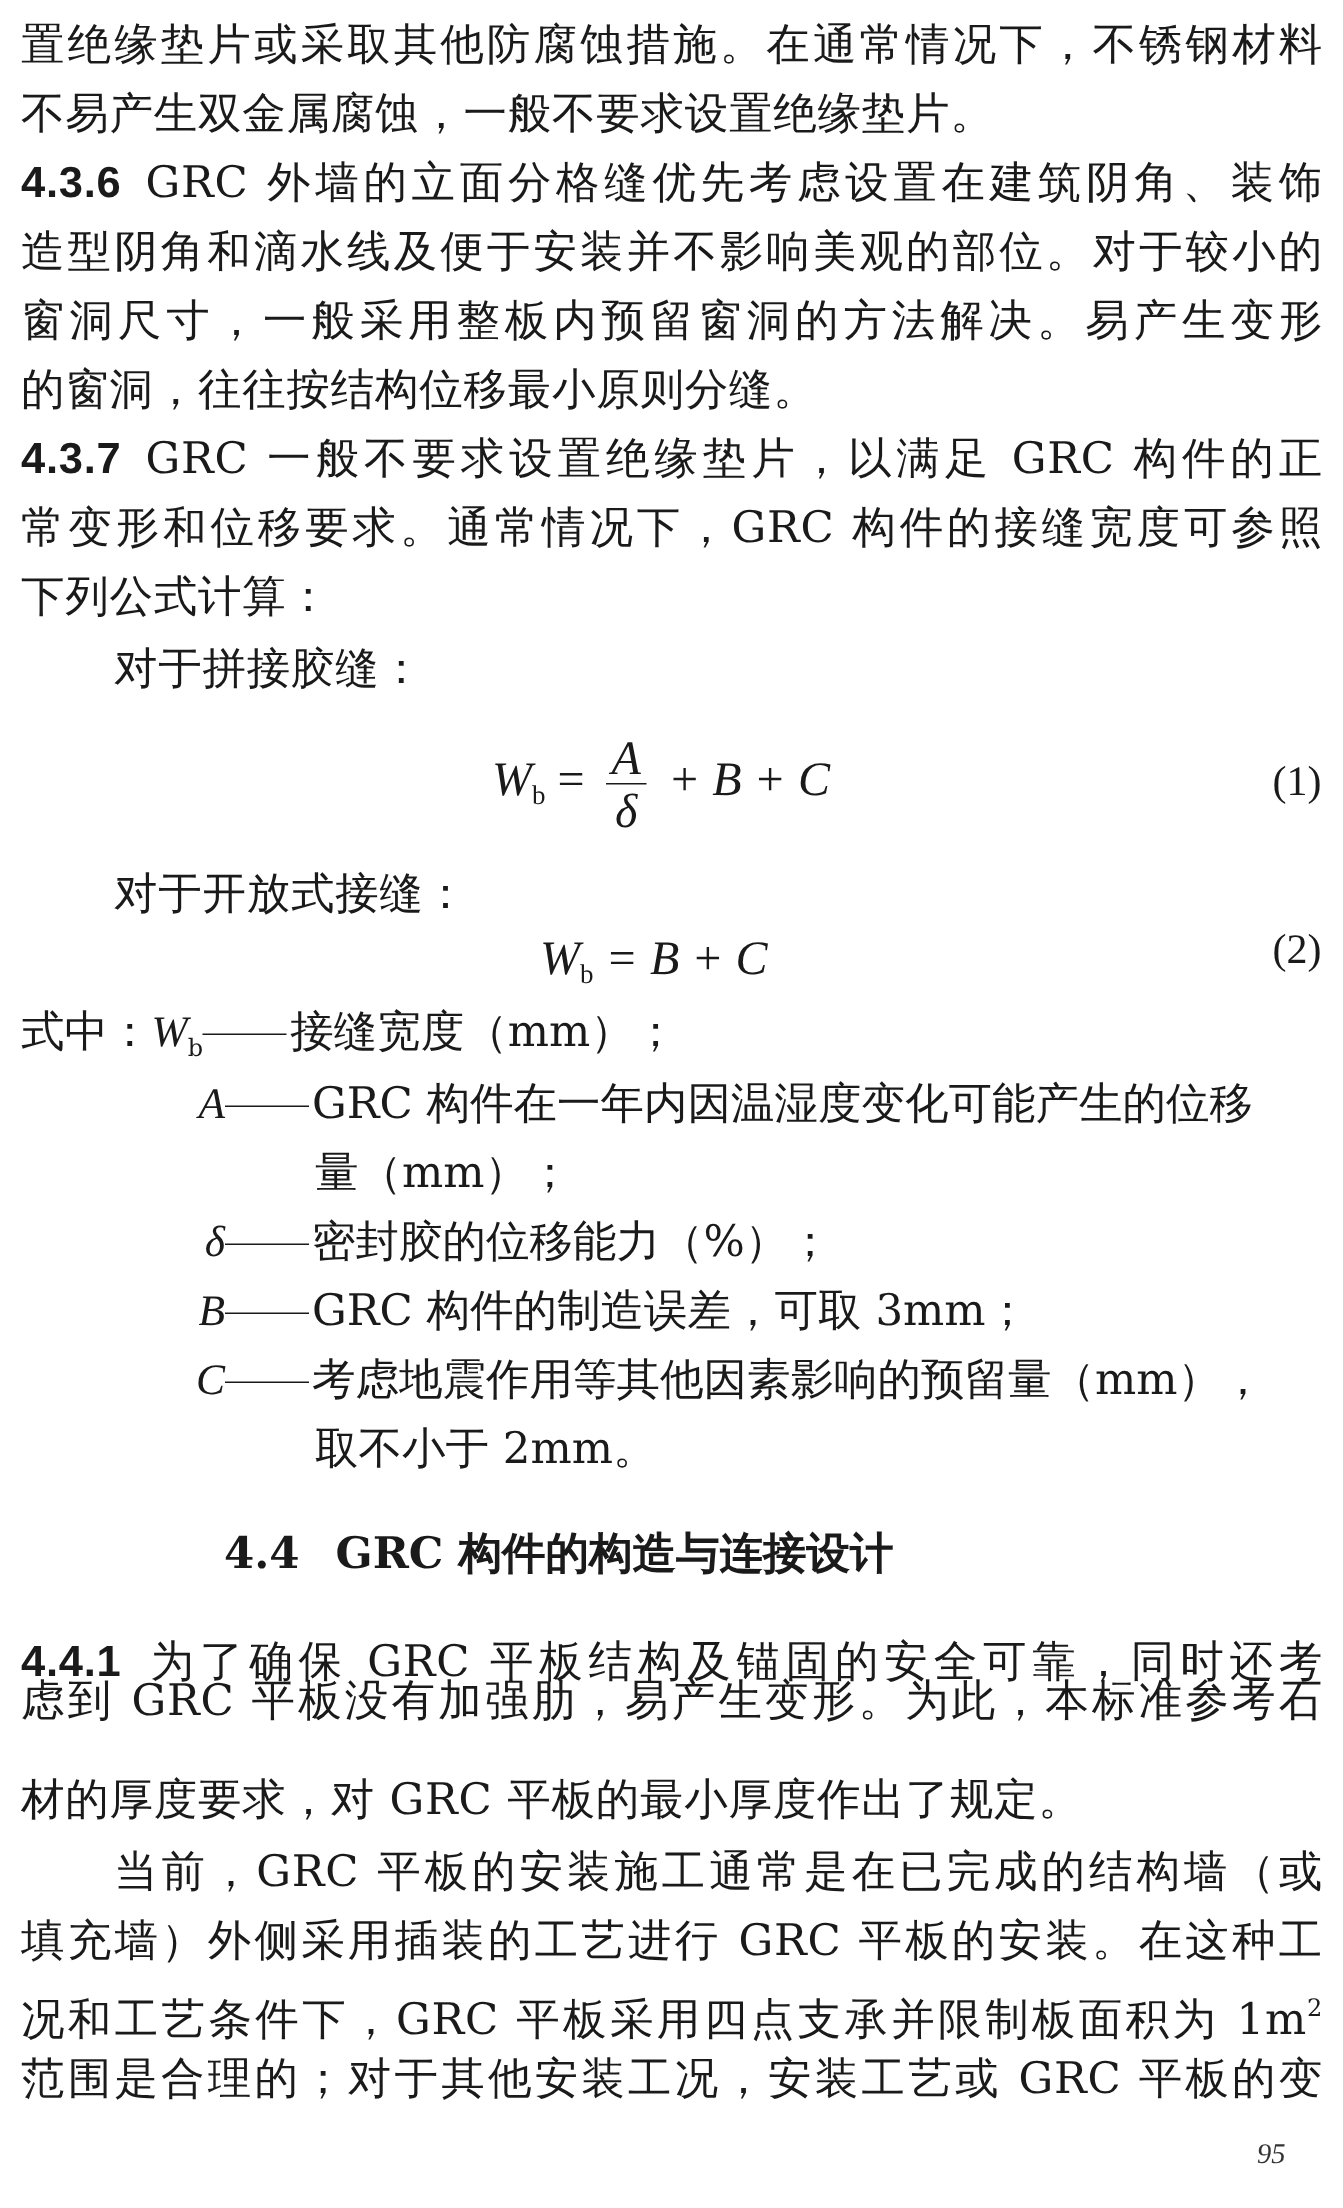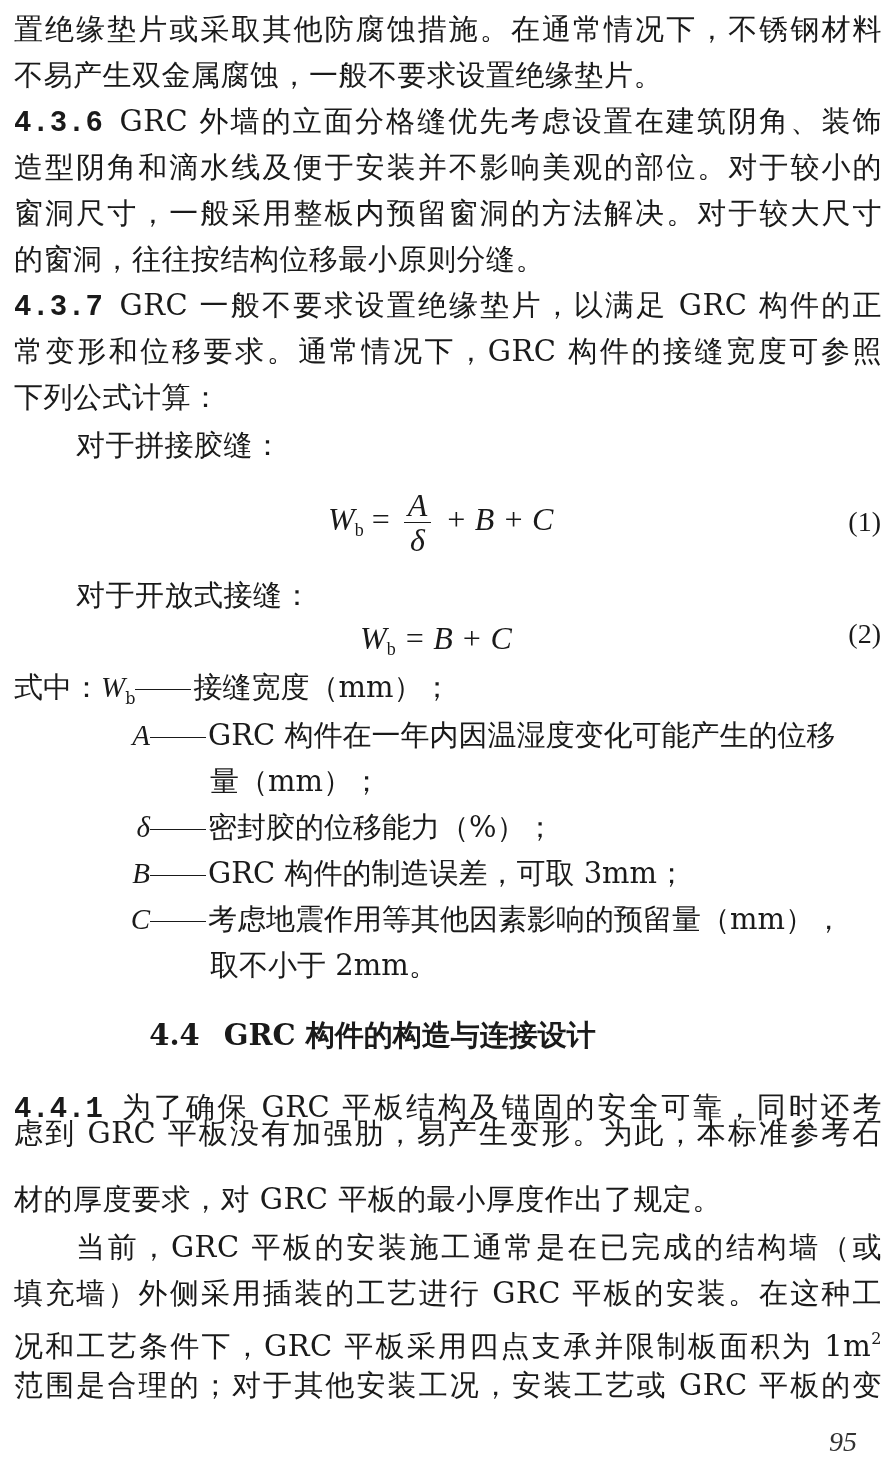--- a/index.html
+++ b/index.html
@@ -7,21 +7,21 @@
       width: 895px; height: 1472px; position: relative; overflow: hidden;
       color: #1a1a1a;
       font-family: "DejaVu Serif", "Liberation Serif", serif;
     }
     .line {
       position: absolute; left: 14px; width: 868px;
       font-size: 29px; line-height: 42px; white-space: nowrap;
       letter-spacing: 0.5px;
     }
     .justify { text-align: justify; text-align-last: justify; }
-    .num { font-weight: bold; font-family: Liberation Mono, monospace; margin-right: 16px; }
+    .num { font-weight: bold; font-family: Liberation Sans, sans-serif; margin-right: 16px; }
     .indent { left: 76px; width: 806px; }
     .math { font-family: "Liberation Serif", serif; font-style: italic; }
     .eq {
       position: absolute; font-family: "Liberation Serif", serif; font-size: 32px;
       line-height: 40px; white-space: nowrap;
     }
     .eq sub { font-size: 18px; font-style: normal; vertical-align: -6px; }
     .frac { display: inline-block; vertical-align: middle; text-align: center; margin: 0 6px; }
     .frac .n { display: block; border-bottom: 1.5px solid #1a1a1a; padding: 0 4px; line-height: 34px; }
     .frac .d { display: block; line-height: 34px; }
@@ -29,35 +29,35 @@
     .sym { position: absolute; font-size: 29px; line-height: 42px; white-space: nowrap; }
     .sym .v { font-family: "Liberation Serif", serif; font-style: italic; display: inline-block; width: 28px; text-align: right; }
     .sym .dash { display: inline-block; width: 56px; border-top: 1.5px solid #1a1a1a; vertical-align: middle; margin: 0 2px 0 0; }
     .heading {
       position: absolute; left: 0; width: 745px; text-align: center;
       font-weight: bold; font-size: 29px; line-height: 42px;
     }
     .heading .hn { margin-right: 24px; }
     .pageno {
       position: absolute; right: 38px; top: 1426px;
-      font-family: "Liberation Serif", serif; font-style: italic; font-size: 28px; color: #333;
+      font-family: "Liberation Serif", serif; font-style: italic; font-size: 19px; color: #333;
     }
     sup { font-size: 16px; vertical-align: 12px; }
   </style>
 </head>
 <body>
 
 <div>
 
   <div class="line justify" style="top:8px">置绝缘垫片或采取其他防腐蚀措施。在通常情况下，不锈钢材料</div>
   <div class="line" style="top:54px">不易产生双金属腐蚀，一般不要求设置绝缘垫片。</div>
 
   <div class="line justify" style="top:100px"><span class="num">4.3.6</span><span>GRC 外墙的立面分格缝优先考虑设置在建筑阴角、装饰</span></div>
   <div class="line justify" style="top:146px">造型阴角和滴水线及便于安装并不影响美观的部位。对于较小的</div>
-  <div class="line justify" style="top:192px">窗洞尺寸，一般采用整板内预留窗洞的方法解决。对于较大尺寸</div>
+  <div class="line justify" style="top:192px">窗洞尺寸，一般采用整板内预留窗洞的方法解决。易产生变形</div>
   <div class="line" style="top:238px">的窗洞，往往按结构位移最小原则分缝。</div>
 
   <div class="line justify" style="top:284px"><span class="num">4.3.7</span><span>GRC 一般不要求设置绝缘垫片，以满足 GRC 构件的正</span></div>
   <div class="line justify" style="top:330px">常变形和位移要求。通常情况下，GRC 构件的接缝宽度可参照</div>
   <div class="line" style="top:376px">下列公式计算：</div>
   <div class="line indent" style="top:424px">对于拼接胶缝：</div>
 
   <div class="eq" style="left:328px; top:488px">
     <span class="math">W</span><sub>b</sub>
     <span>=</span>

